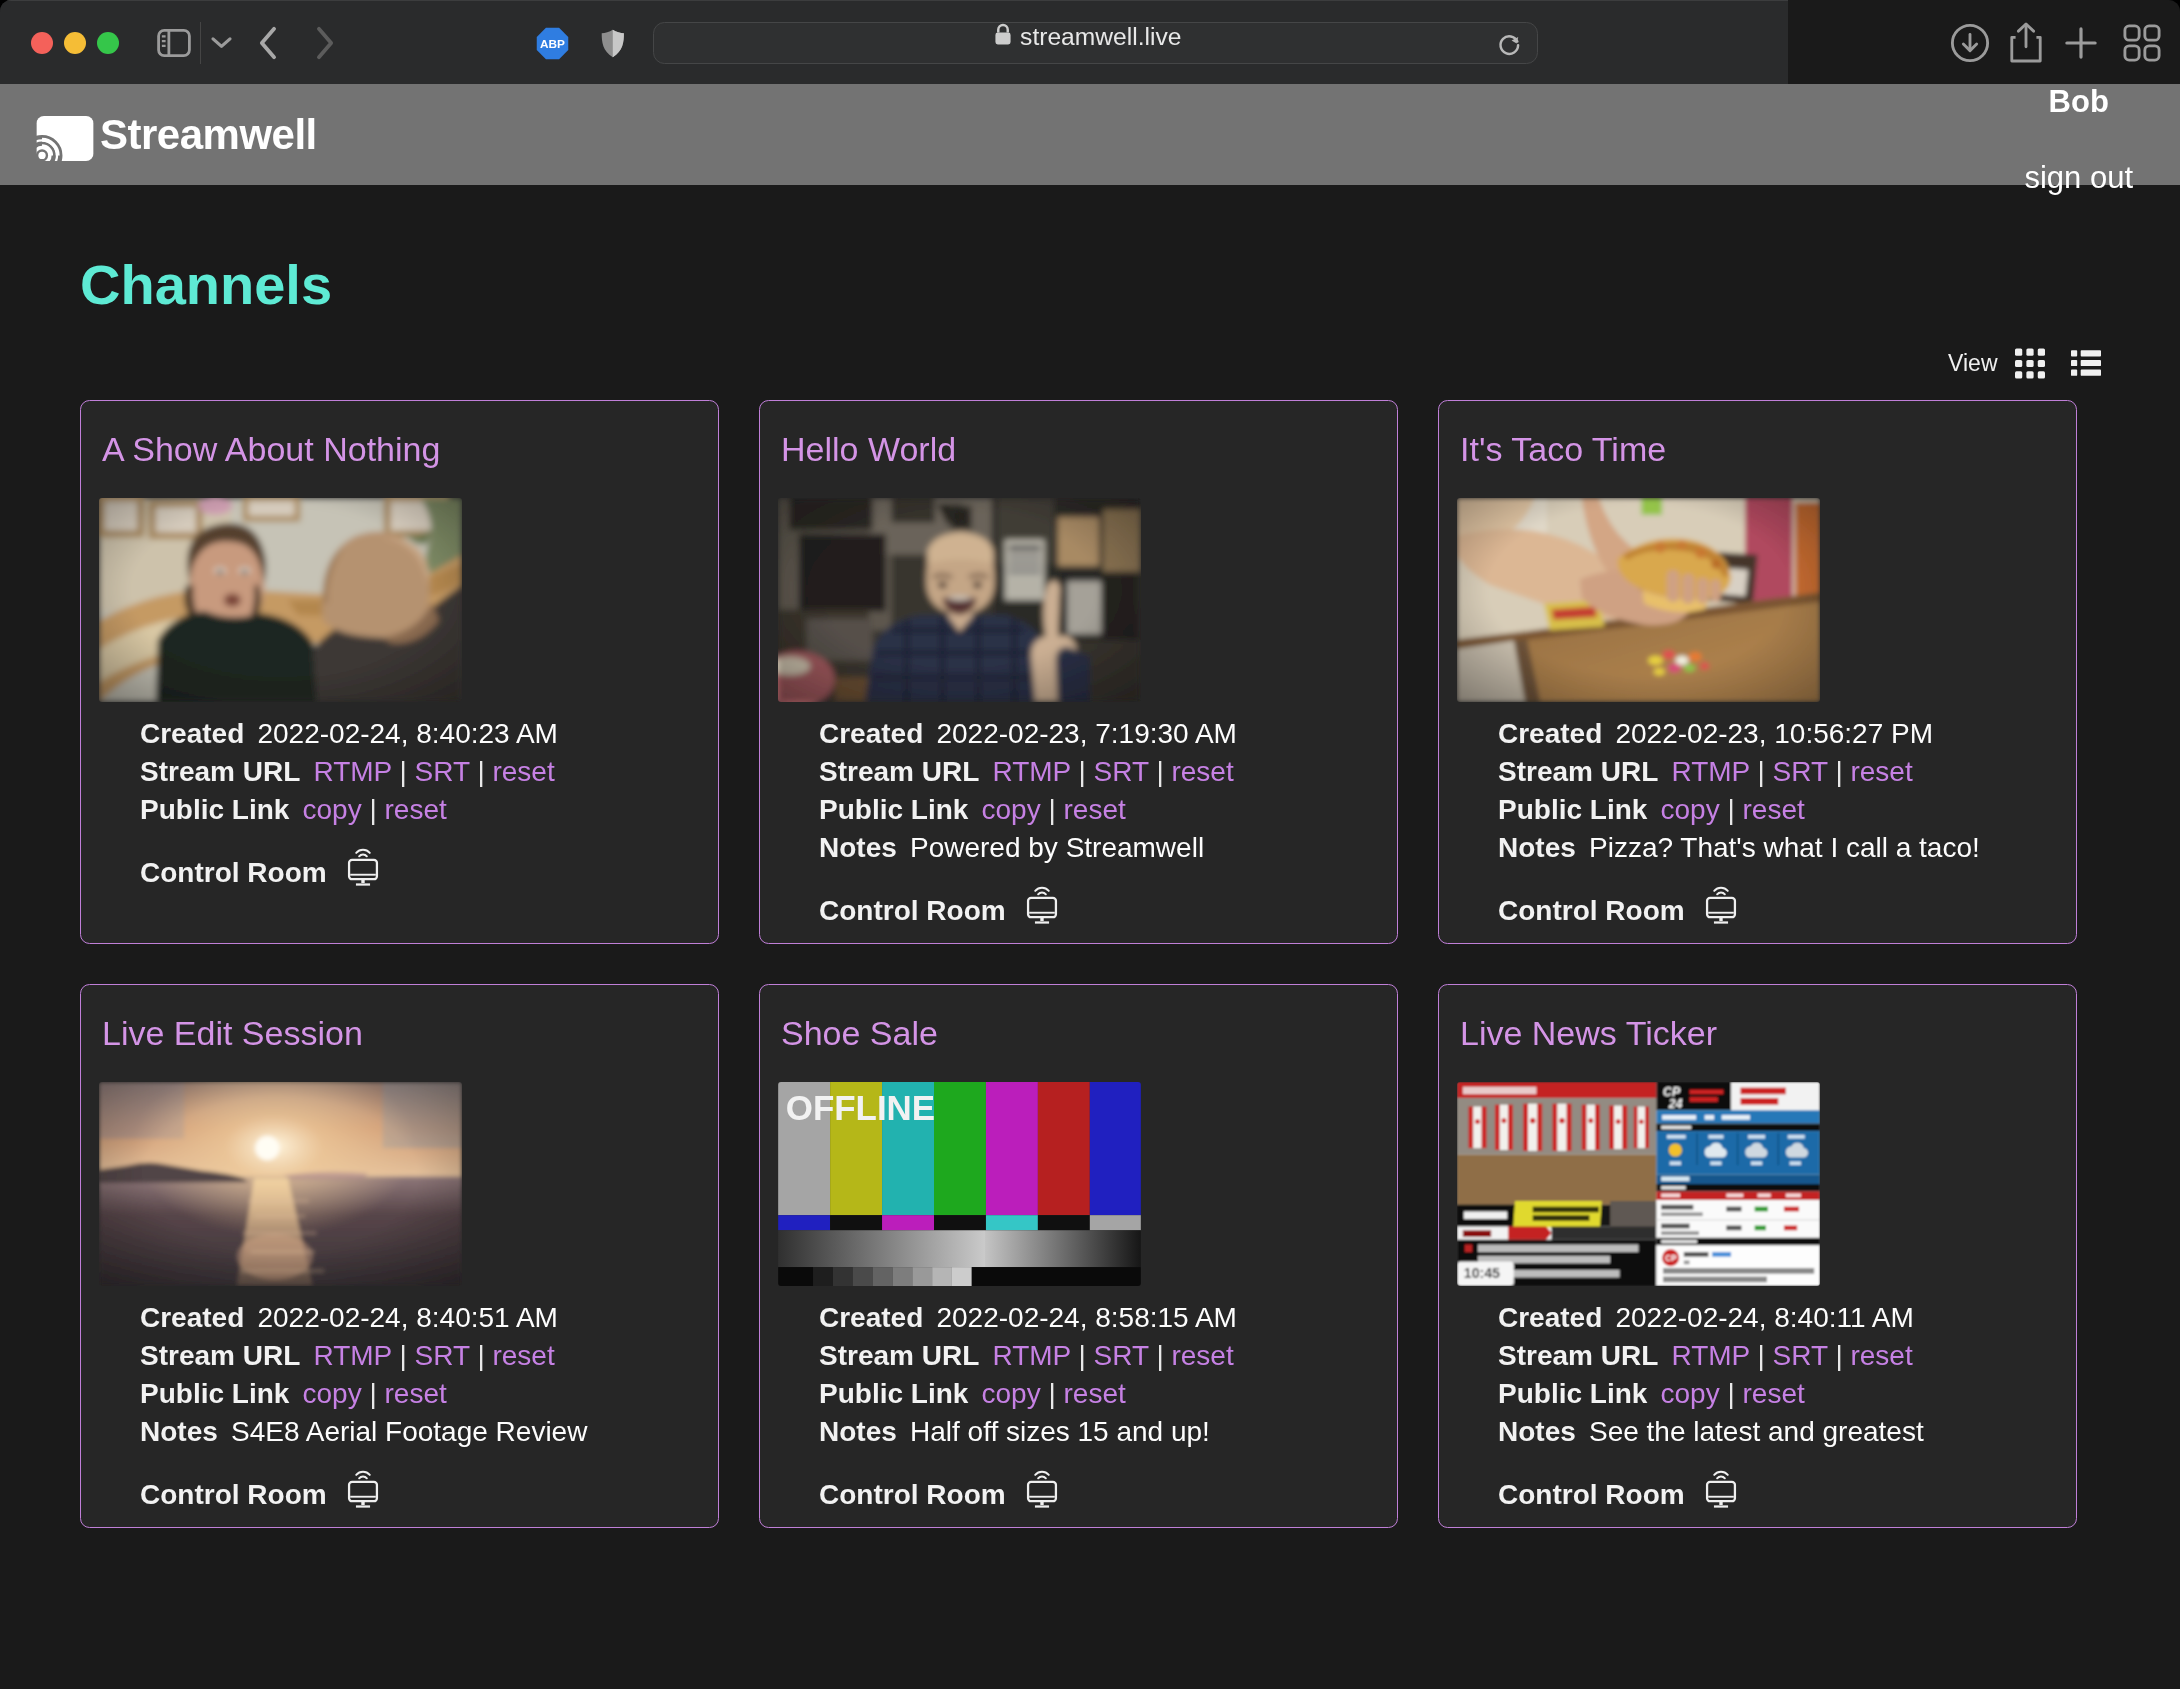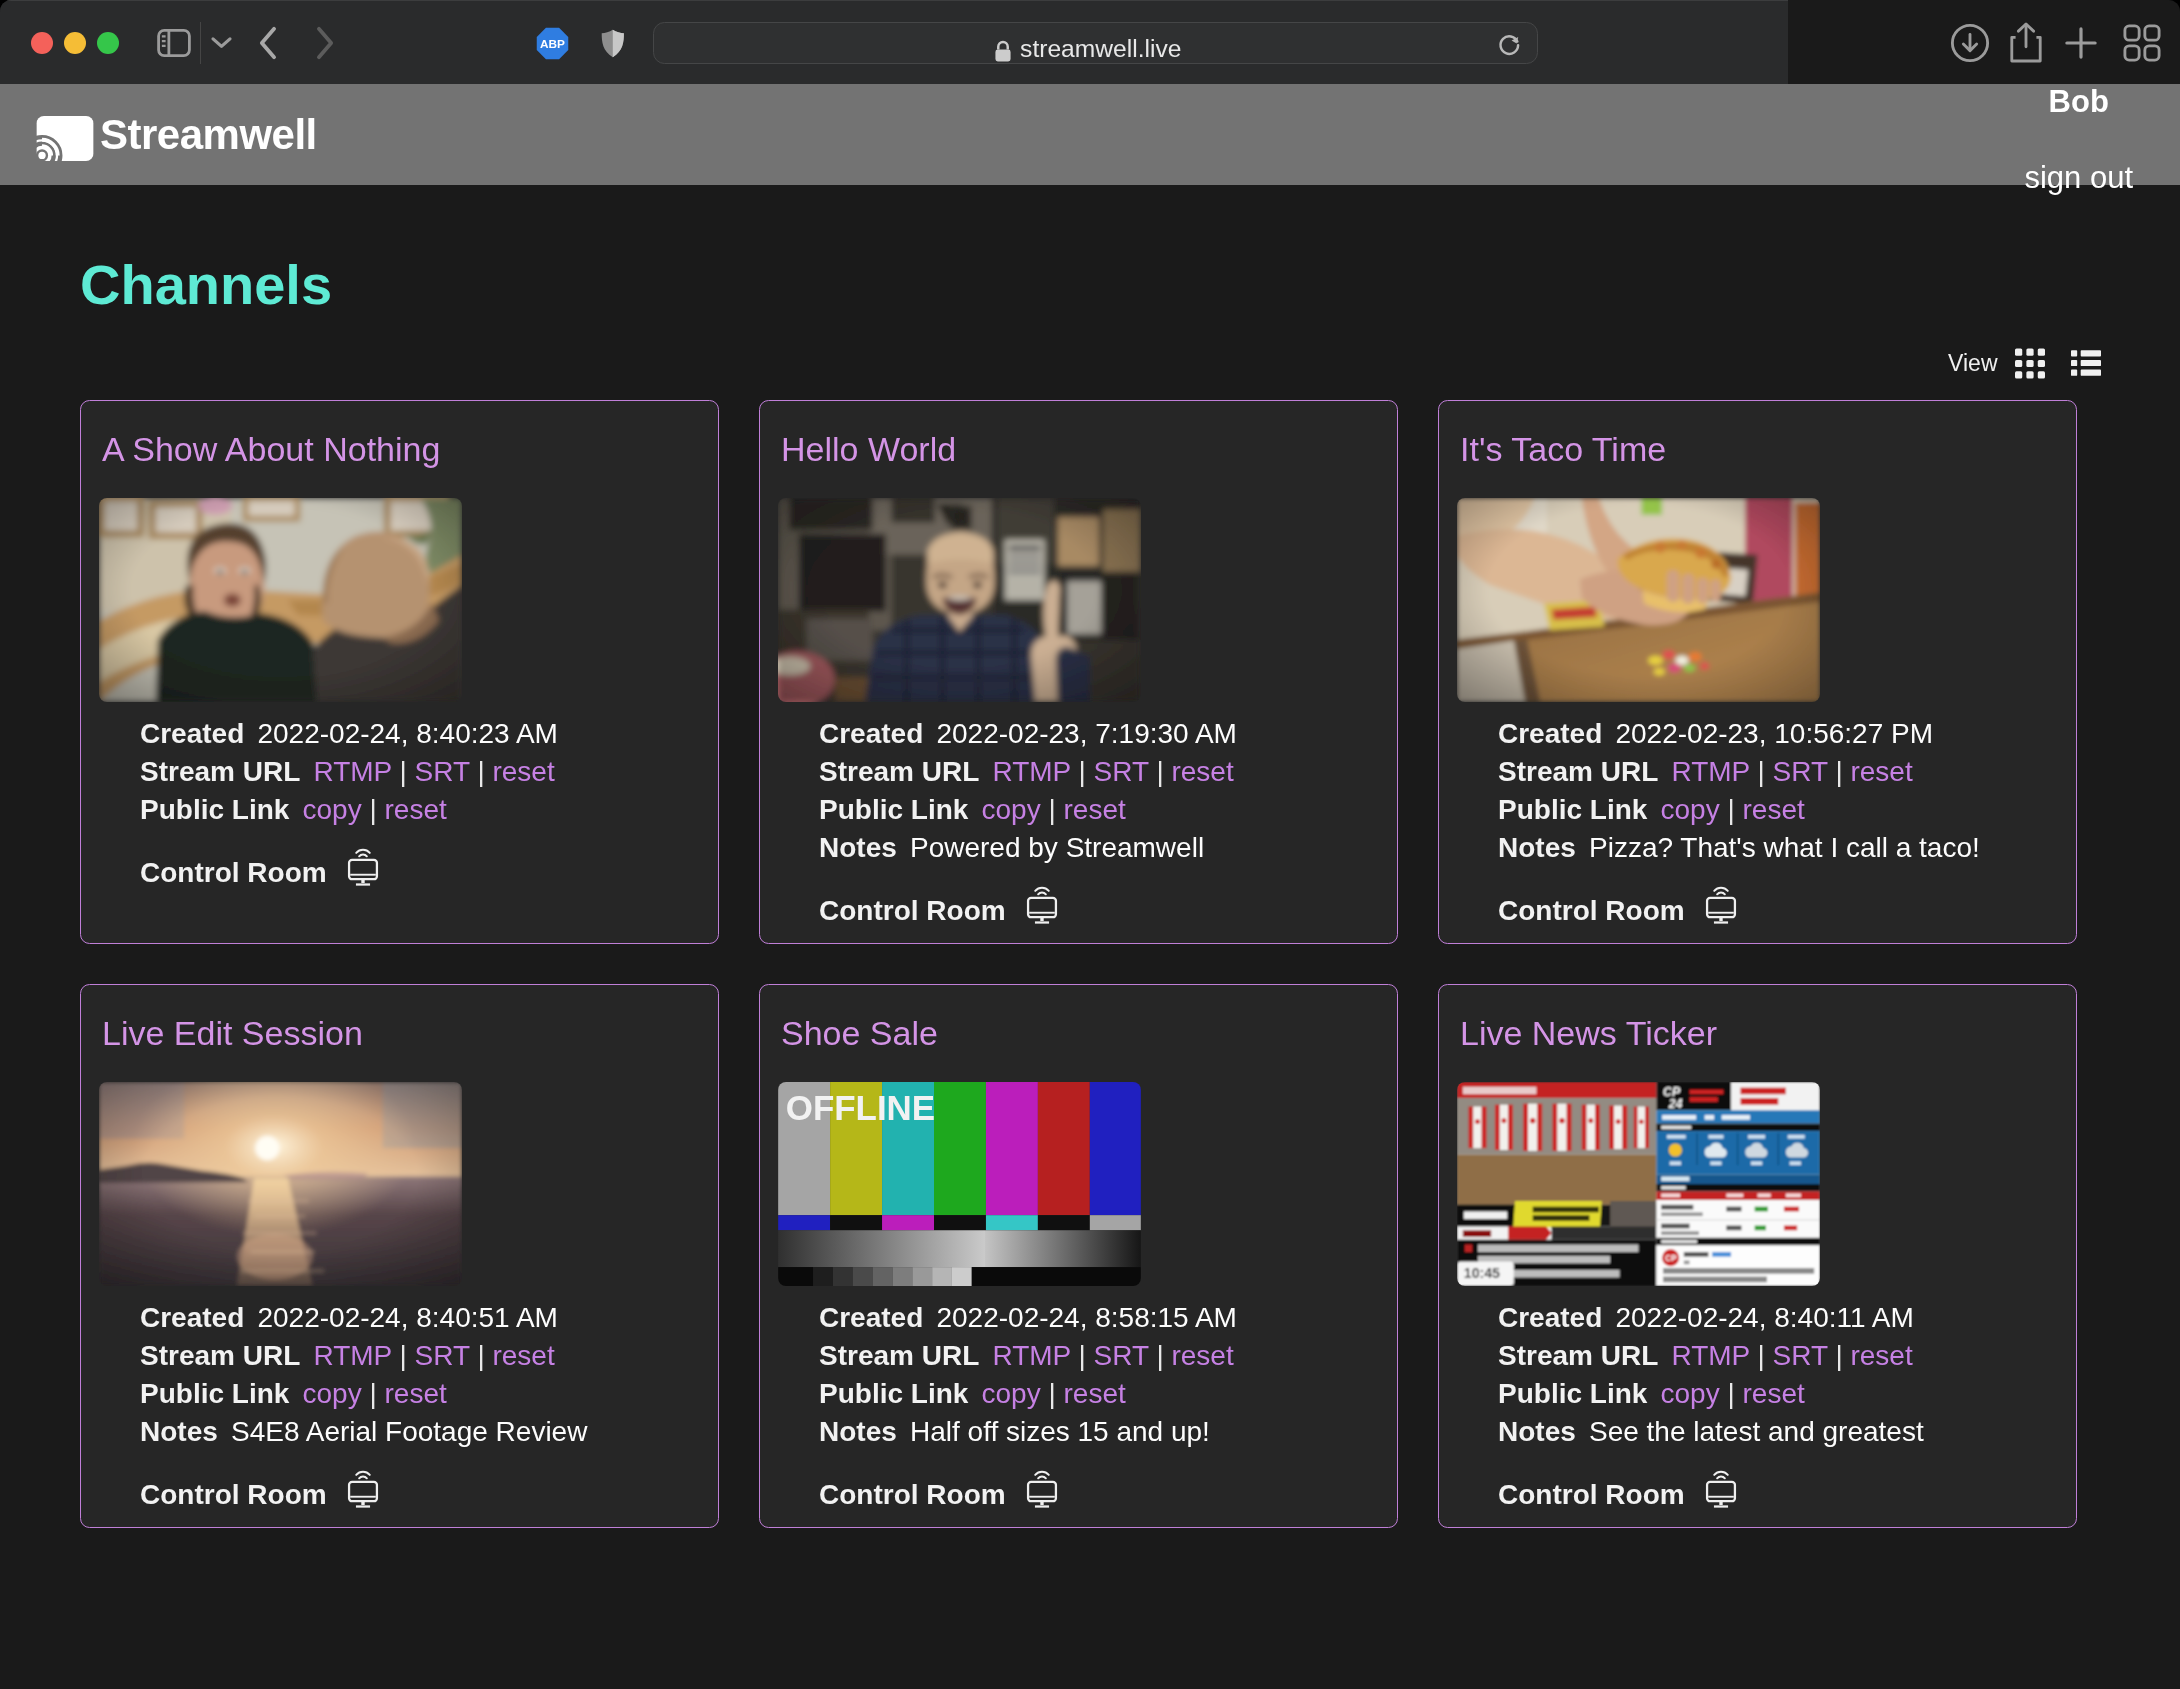--- a/index.html
+++ b/index.html
@@ -7,34 +7,34 @@
   body { width:2180px; height:1689px; font-family:"Liberation Sans", sans-serif; position:relative; overflow:hidden; }
   .window { position:absolute; left:0; top:0; width:2180px; height:1689px; border-radius:11.4px 11.4px 0 0; overflow:hidden; background:#1a1a1a; }
   
   .chrome { position:absolute; left:0; top:0; width:1788px; height:84px; background:#2a2b2c; border-top:0.9px solid #3c3d3e; }
   .tl { position:absolute; top:31px; width:22px; height:22px; border-radius:50%; }
   .tl.r { left:31px; background:#f4615a; }
   .tl.y { left:64px; background:#f5bd36; }
   .tl.g { left:97px; background:#35c64a; }
   .cicon { position:absolute; top:0; height:84px; display:flex; align-items:center; }
   .urlbar { position:absolute; left:653px; top:21px; width:885px; height:42px; background:#2f3031; border:0.9px solid #454647; border-radius:11.4px; }
-  .urltxt { position:absolute; left:0; right:16px; top:0; height:40px; display:flex; align-items:flex-end; justify-content:center; color:#e8e8e8; font-size:24.6px; gap:8.5px; }
+  .urltxt { position:absolute; left:0; right:16px; top:0; height:40px; display:flex; align-items:flex-start; justify-content:center; color:#e8e8e8; font-size:24.6px; gap:8.5px; }
   
   .appheader { position:absolute; left:0; top:84px; width:2180px; height:101px; background:#737373; }
   .brand { position:absolute; left:100px; top:0; height:101px; display:flex; align-items:center; color:#fff; font-weight:bold; font-size:42px; letter-spacing:-0.5px; }
   .hdr-right { position:absolute; right:47px; top:0; height:101px; display:flex; align-items:center; gap:40px; color:#fff; font-size:31px;flex-direction:column; }
   .hdr-right .bob { font-weight:bold; }
   
   .main { position:absolute; left:0; top:185px; width:2180px; }
   h1.channels { position:absolute; left:80px; top:252px; margin:0; font-size:56px; color:#5eead4; letter-spacing:0px; }
   .viewrow { position:absolute; right:79px; top:344px; height:38px; display:flex; align-items:center; justify-content:flex-end; gap:17px; color:#f0f0f0; font-size:23px; }
   .grid { position:absolute; left:80px; top:400px; display:grid; grid-template-columns:639px 639px 639px; grid-template-rows:544px 544px; column-gap:52px; row-gap:52px;gap:40px; }
   .card { position:relative; background:#262626; border:1.9px solid #c07fd8; border-radius:9.5px; }
   .card h2 { position:absolute; left:21px; top:29px; margin:0; font-size:34px; font-weight:400; color:#d494e6; letter-spacing:0px; }
-  .thumb { position:absolute; left:18px; top:97px; width:363px; height:204px; border-radius:8px; overflow:hidden; }
+  .thumb { position:absolute; left:18px; top:97px; width:363px; height:204px; border-radius:3px; overflow:hidden; }
   .rows { position:absolute; left:19px; top:317px; font-size:28px; color:#fdfdfd; }
   .row { height:38px; display:flex; align-items:baseline;margin-left:40px; }
   .row b { color:#f2f2f2; }
   .row .val { margin-left:13.2px; }
   .row .lnk { color:#c681e4; }
   .row .sep { color:#e8e8e8; }
   .crrow { margin-top:9.5px; }
   .cricon { position:relative; top:5.7px; margin-left:20px; }
 </style>
 </head>

